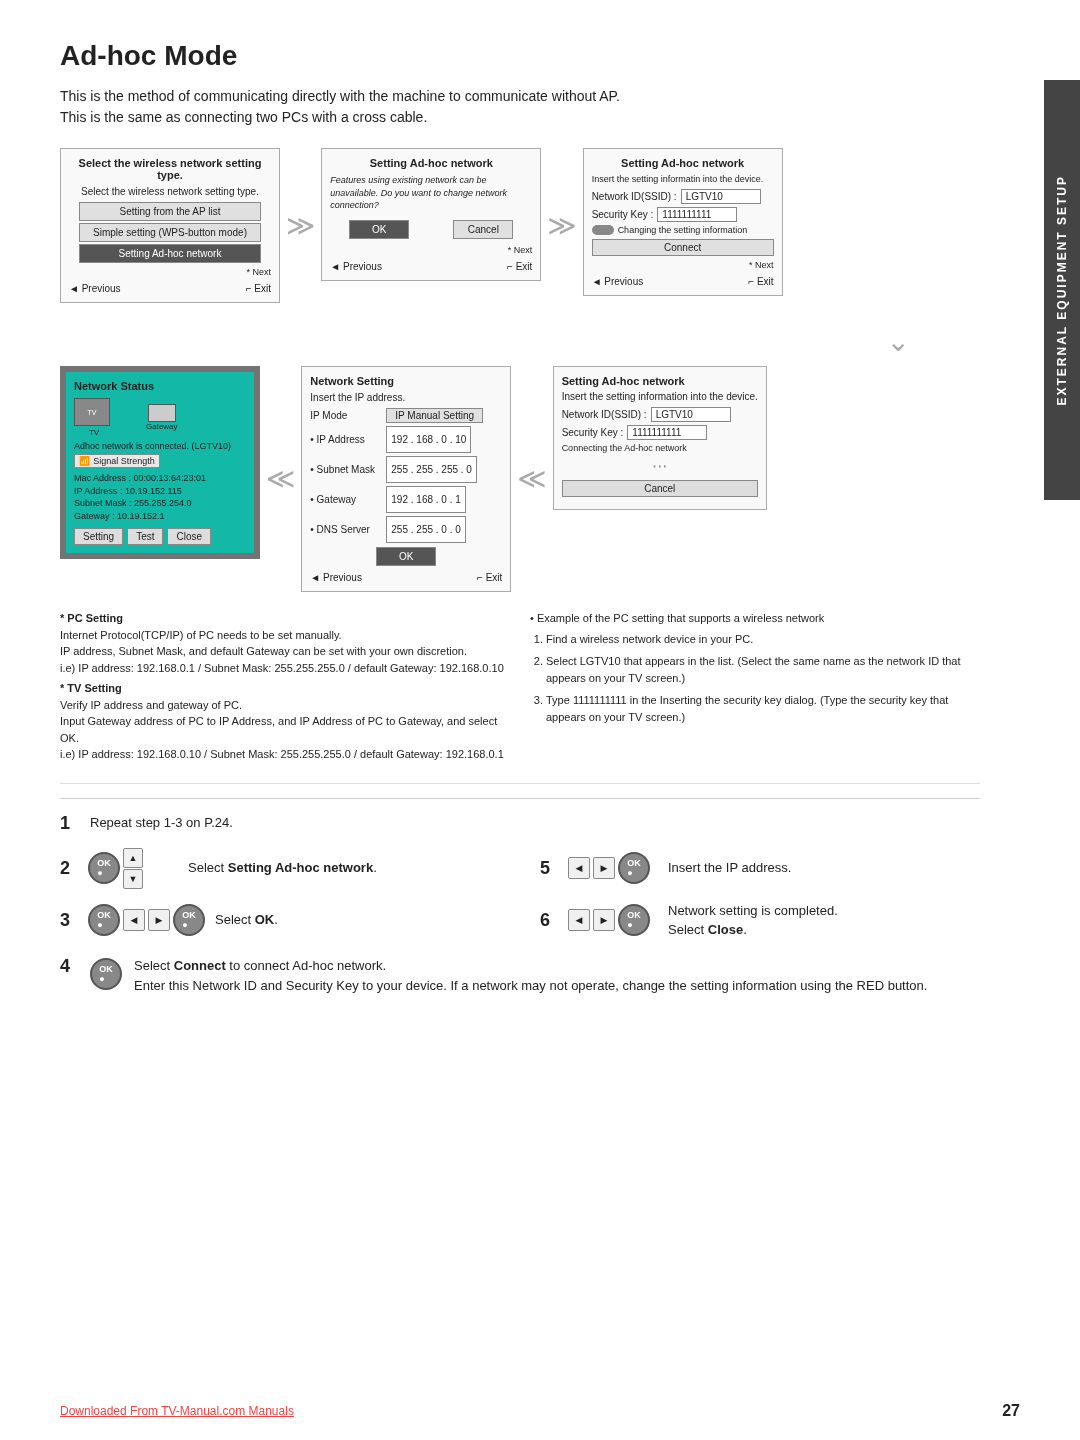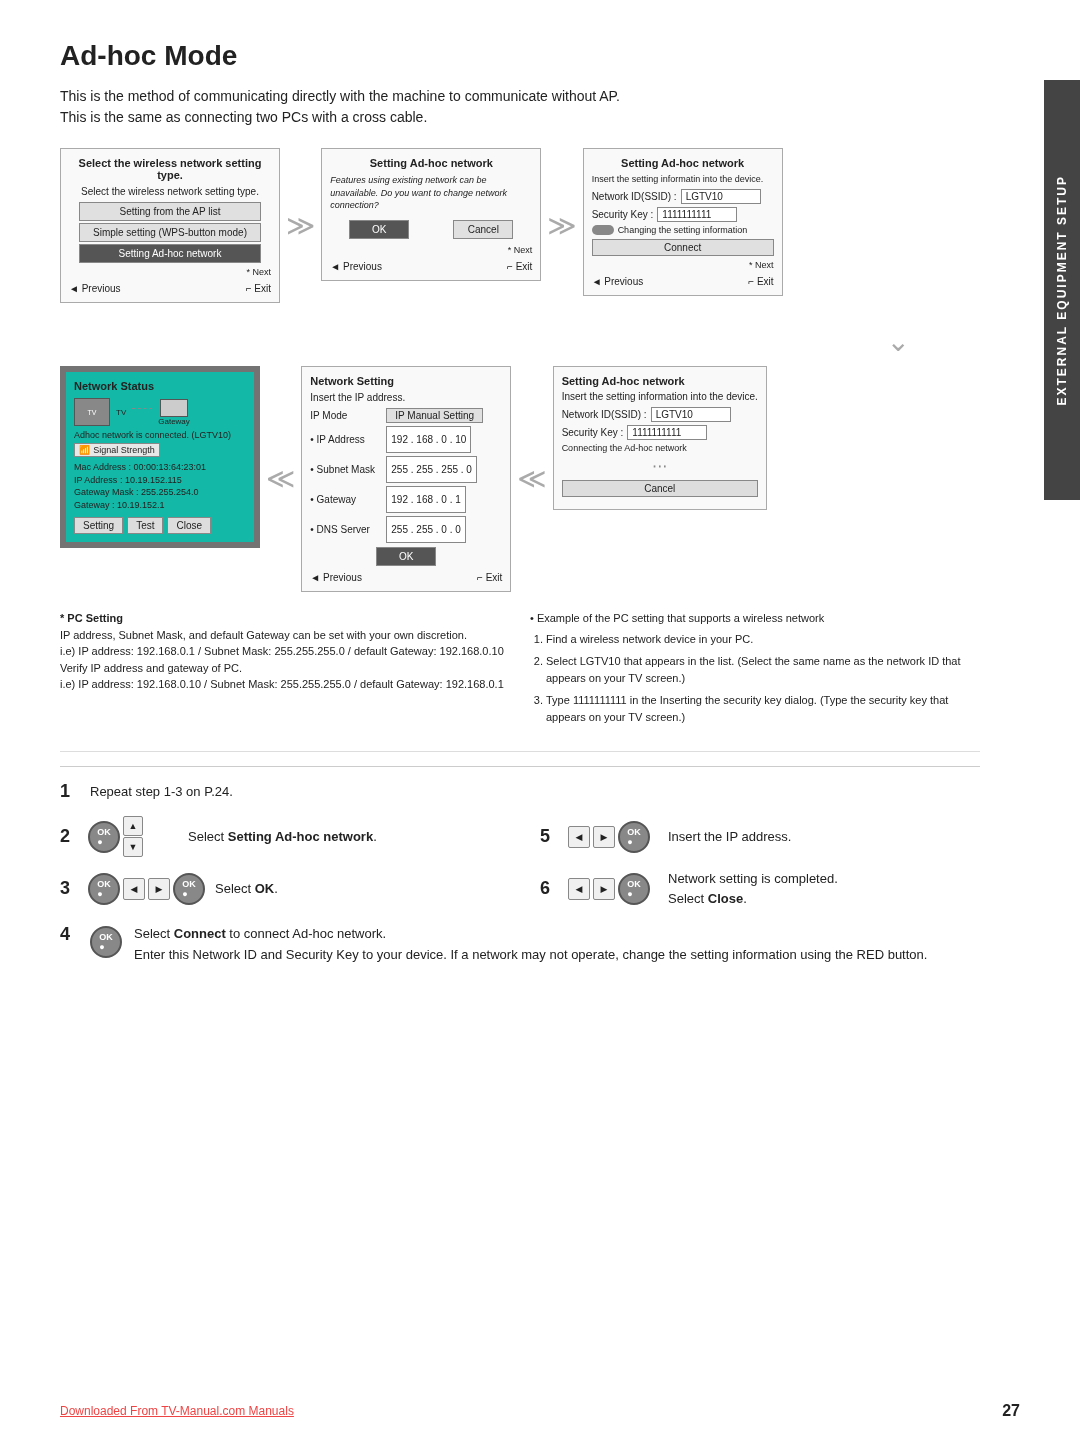--- a/index.html
+++ b/index.html
@@ -494,21 +494,21 @@
 
   <div style="display:flex;justify-content:flex-end;margin-right:70px;margin-bottom:4px;">
     <div class="arrow-down">⌄</div>
   </div>
 
   <div class="diagrams-bottom">
 
     <div class="network-status-box">
       <div class="ns-title">Network Status</div>
       <div class="ns-row">
-        <div style="display:flex;align-items:center;gap:2px;">
+        <div style="display:flex;flex-direction:column;align-items:center;gap:2px;">
           <div class="tv-icon">TV</div>
           <span style="font-size:8px;">TV</span>
         </div>
         <div style="border-top:1px dashed #888;width:20px;margin-top:-8px;"></div>
         <div class="gateway-icon">
           <div class="gateway-box-icon"></div>
           <span style="font-size:8px;">Gateway</span>
         </div>
       </div>
       <div style="font-size:9px;margin-bottom:3px;">Adhoc network is connected. (LGTV10)</div>
@@ -516,21 +516,21 @@
         <span>📶</span>
         <span>Signal Strength</span>
       </div>
       <div class="ns-info">
         <div>Mac Address : 00:00:13:64:23:01</div>
         <div>
           <span>IP Address</span>
           <span>: 10.19.152.115</span>
         </div>
         <div>
-          <span>Gateway Mask</span>
+          <span>Subnet Mask</span>
           <span>: 255.255.254.0</span>
         </div>
         <div>
           <span>Gateway</span>
           <span>: 10.19.152.1</span>
         </div>
       </div>
       <div class="ns-buttons">
         <div class="ns-btn">Setting</div>
         <div class="ns-btn">Test</div>
@@ -588,23 +588,26 @@
       <div style="font-size:9px;margin-bottom:4px;">Connecting the Ad-hoc network</div>
       <div class="spinner-dots">⋅⋅⋅</div>
       <div class="adhoc-cancel-btn">Cancel</div>
     </div>
 
   </div>
 
   <div class="text-section">
     <div class="pc-setting-text">
       <div><span class="bullet">* PC Setting</span></div>
+      <div>Internet Protocol(TCP/IP) of PC needs to be set manually.</div>
       <div>IP address, Subnet Mask, and default Gateway can be set with your own discretion.</div>
       <div>i.e) IP address: 192.168.0.1 / Subnet Mask: 255.255.255.0 / default Gateway: 192.168.0.10</div>
+      <div style="margin-top:4px;"><span class="bullet">* TV Setting</span></div>
       <div>Verify IP address and gateway of PC.</div>
+      <div>Input Gateway address of PC to IP Address, and IP Address of PC to Gateway, and select OK.</div>
       <div>i.e) IP address: 192.168.0.10 / Subnet Mask: 255.255.255.0 / default Gateway: 192.168.0.1</div>
     </div>
     <div class="example-text">
       <div style="margin-bottom:4px;"><span>• Example of the PC setting that supports a wireless network</span></div>
       <ol>
         <li>Find a wireless network device in your PC.</li>
         <li>Select LGTV10 that appears in the list. (Select the same name as the network ID that appears on your TV screen.)</li>
         <li>Type 1111111111 in the Inserting the security key dialog. (Type the security key that appears on your TV screen.)</li>
       </ol>
     </div>

